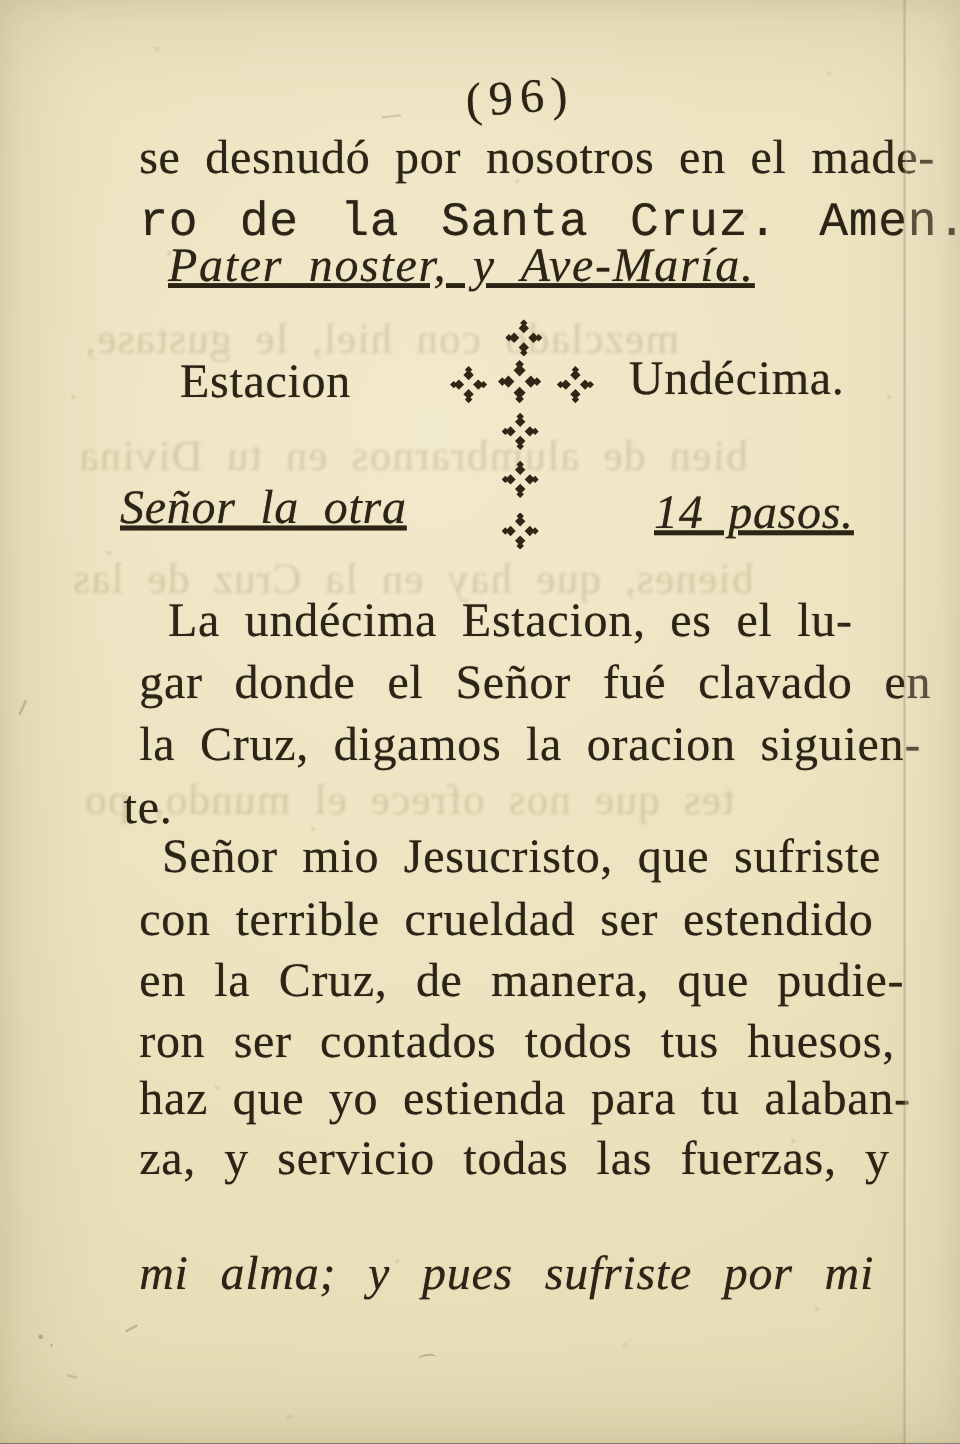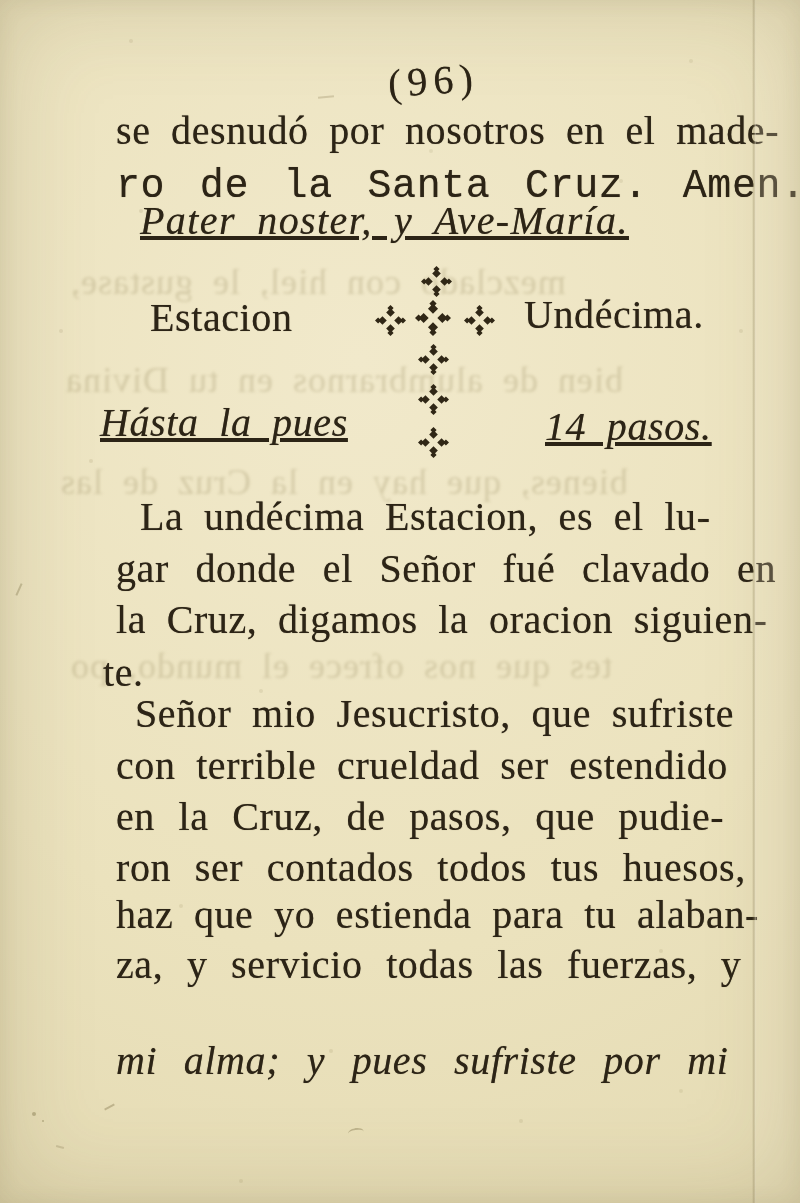--- a/index.html
+++ b/index.html
@@ -112,31 +112,31 @@
   <svg class="orn" style="left:418px;top:384px;width:31px;height:31px;">
       <use href="#fleuron"></use>
     </svg>
   <svg class="orn" style="left:418px;top:427px;width:31px;height:31px;">
       <use href="#fleuron"></use>
     </svg>
 
   <div class="ln" style="left:150px;top:295px;">Estacion</div>
   <div class="ln" style="left:524px;top:292px;">Undécima.</div>
 
-  <div class="ln it" style="left:100px;top:400px;">Hásta la pues</div>
+  <div class="ln it" style="left:100px;top:400px;">Señor la otra</div>
   <div class="ln it" style="left:545px;top:404px;">14 pasos.</div>
 
   <div class="ln" style="left:140px;top:494px;text-align:right;">La undécima Estacion, es el lu-</div>
   <div class="ln" style="left:116px;top:546px;word-spacing:16px;">gar donde el Señor fué clavado en</div>
   <div class="ln" style="left:116px;top:597px;">la Cruz, digamos la oracion siguien-</div>
   <div class="ln" style="left:103px;top:650px;">te.</div>
 
   <div class="ln" style="left:135px;top:691px;">Señor mio Jesucristo, que sufriste</div>
   <div class="ln" style="left:116px;top:743px;">con terrible crueldad ser estendido</div>
-  <div class="ln" style="left:116px;top:794px;word-spacing:13px;">en la Cruz, de pasos, que pudie-</div>
+  <div class="ln" style="left:116px;top:794px;word-spacing:13px;">en la Cruz, de manera, que pudie-</div>
   <div class="ln" style="left:116px;top:845px;word-spacing:13px;">ron ser contados todos tus huesos,</div>
   <div class="ln" style="left:116px;top:892px;">haz que yo estienda para tu alaban-</div>
   <div class="ln" style="left:116px;top:942px;word-spacing:13px;">za, y servicio todas las fuerzas, y</div>
   <div class="ln" style="left:116px;top:1038px;word-spacing:16px;font-style:italic;">mi alma; y pues sufriste por mi</div>
 
   <div class="speck" style="left:318px;top:96px;width:16px;height:2px;transform:rotate(-6deg);opacity:.3;"></div>
   <div class="speck" style="left:18px;top:583px;width:2px;height:13px;transform:rotate(24deg);opacity:.4;"></div>
   <div class="speck round" style="left:32px;top:1112px;width:4px;height:4px;"></div>
   <div class="speck" style="left:104px;top:1106px;width:11px;height:2px;transform:rotate(-28deg);opacity:.45;"></div>
   <div class="fiber" style="left:348px;top:1128px;transform:rotate(-8deg);"></div>

